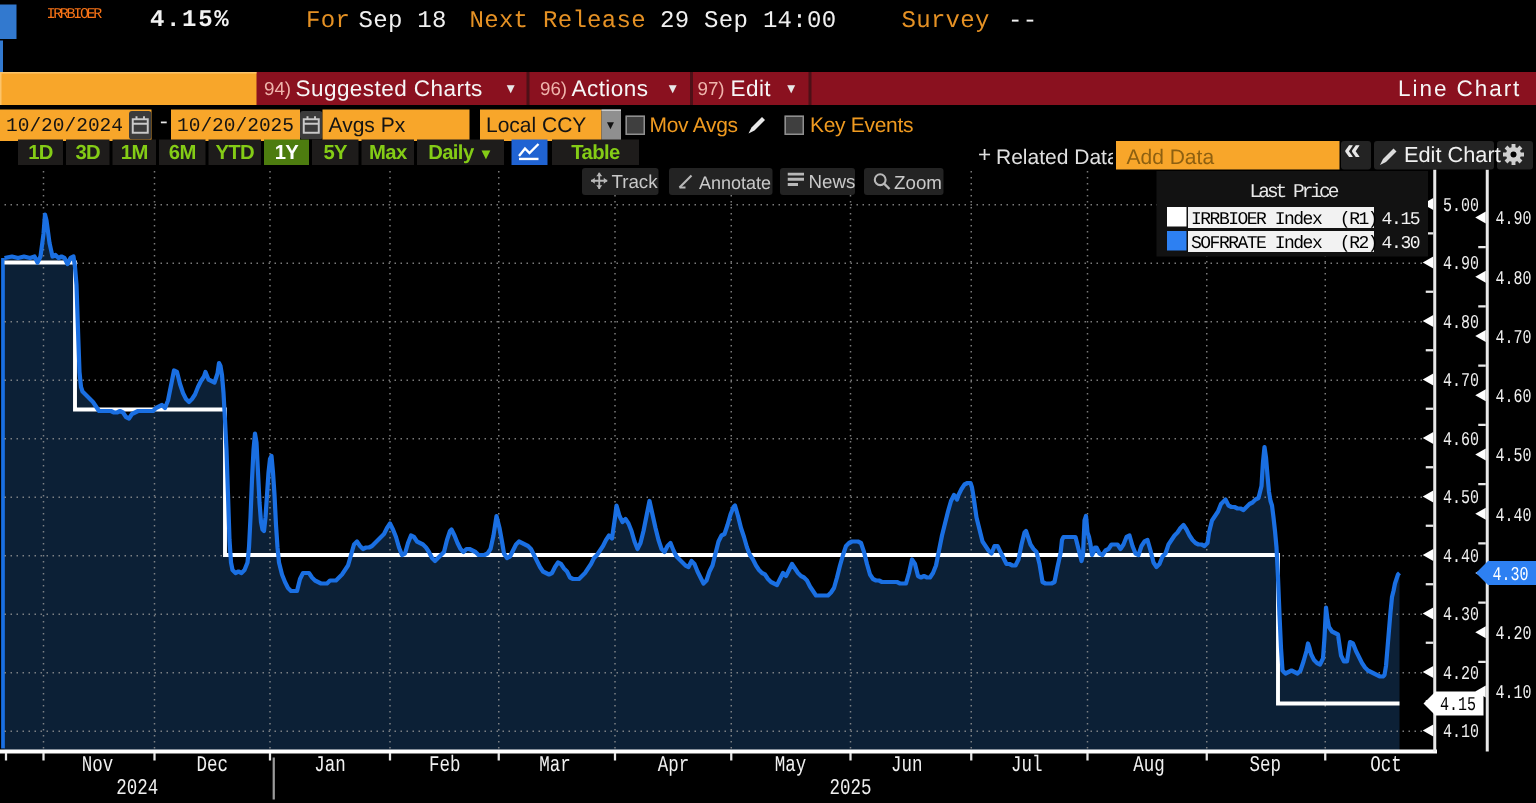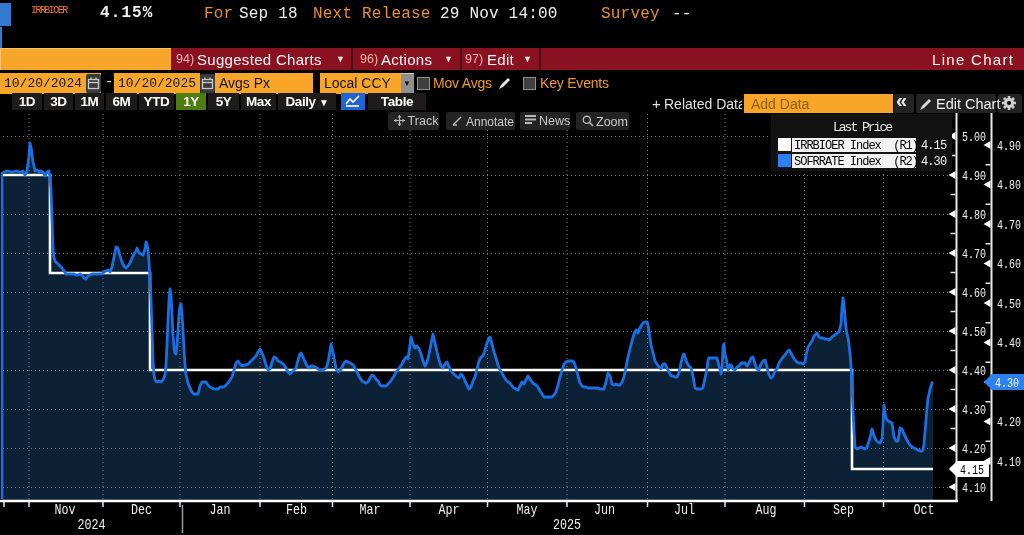--- a/index.html
+++ b/index.html
@@ -1,36 +1,36 @@
 <!DOCTYPE html>
 <html><head><meta charset="utf-8"><style>
 html,body{margin:0;padding:0;background:#000}
 #root{position:relative;width:1024px;height:535px;background:#000;overflow:hidden;
  font-family:"Liberation Mono",monospace}
 .s{position:absolute;white-space:pre}
 .sans{font-family:"Liberation Sans",sans-serif}
 .ob{background:#f8a62a;position:absolute}
-.tab{position:absolute;top:93px;height:17px;background:#1e1c1b;color:#ffffff;
+.tab{position:absolute;top:93px;height:17px;background:#1e1c1b;color:#84cc16;
  font-family:"Liberation Sans",sans-serif;font-weight:bold;font-size:13.5px;
  text-align:center;line-height:17px;letter-spacing:-0.4px}
 .btn{position:absolute;top:112px;height:18px;background:#232323;border-radius:2px;
  color:#c9c9c9;font-family:"Liberation Sans",sans-serif;font-size:12.5px;
  line-height:18px;text-align:center;white-space:nowrap;overflow:hidden}
 .cb{position:absolute;top:77px;width:11px;height:11px;background:#3f3f3f;
  border:1px solid #8f8f8f}
 </style></head><body>
 <div id="root">
 
 <div style="position:absolute;left:0;top:3px;width:11px;height:23px;background:#3279cf"></div>
 <span class="s" style="left:31px;top:5px;font-size:10px;letter-spacing:-1.55px;color:#f97316">IRRBIOER</span>
 <span class="s" style="left:100px;top:4px;font-size:16px;letter-spacing:1.1px;color:#f2f2f2;font-weight:bold">4.15%</span>
 <span class="s" style="left:204px;top:5px;font-size:16px;letter-spacing:0.2px;color:#e59124">For</span>
 <span class="s" style="left:239px;top:5px;font-size:16px;letter-spacing:0.2px;color:#f0f0f0">Sep 18</span>
 <span class="s" style="left:313px;top:5px;font-size:16px;letter-spacing:0.2px;color:#e59124">Next Release</span>
-<span class="s" style="left:440px;top:5px;font-size:16px;letter-spacing:0.2px;color:#f0f0f0">29 Nov 14:00</span>
+<span class="s" style="left:440px;top:5px;font-size:16px;letter-spacing:0.2px;color:#f0f0f0">29 Sep 14:00</span>
 <span class="s" style="left:601px;top:5px;font-size:16px;letter-spacing:0.2px;color:#e59124">Survey</span>
 <span class="s" style="left:672px;top:5px;font-size:16px;letter-spacing:0.2px;color:#f0f0f0">--</span>
 
 <div style="position:absolute;left:0;top:27px;width:2px;height:21px;background:#3279cf"></div>
 
 <div style="position:absolute;left:0;top:48px;width:1024px;height:22px;background:#8a111f"></div>
 <div class="ob" style="left:0;top:48px;width:170px;height:21px;border-top:1px solid #fcc46a;border-left:1px solid #fcc46a"></div>
 <span class="s sans" style="left:176px;top:52px;font-size:12.5px;color:#efb4ac">94)</span>
 <span class="s sans" style="left:197px;top:51px;font-size:15px;letter-spacing:0.3px;color:#f6f6f6">Suggested Charts</span>
 <span class="s sans" style="left:336px;top:54px;font-size:9px;color:#e8e8e8">▼</span>

